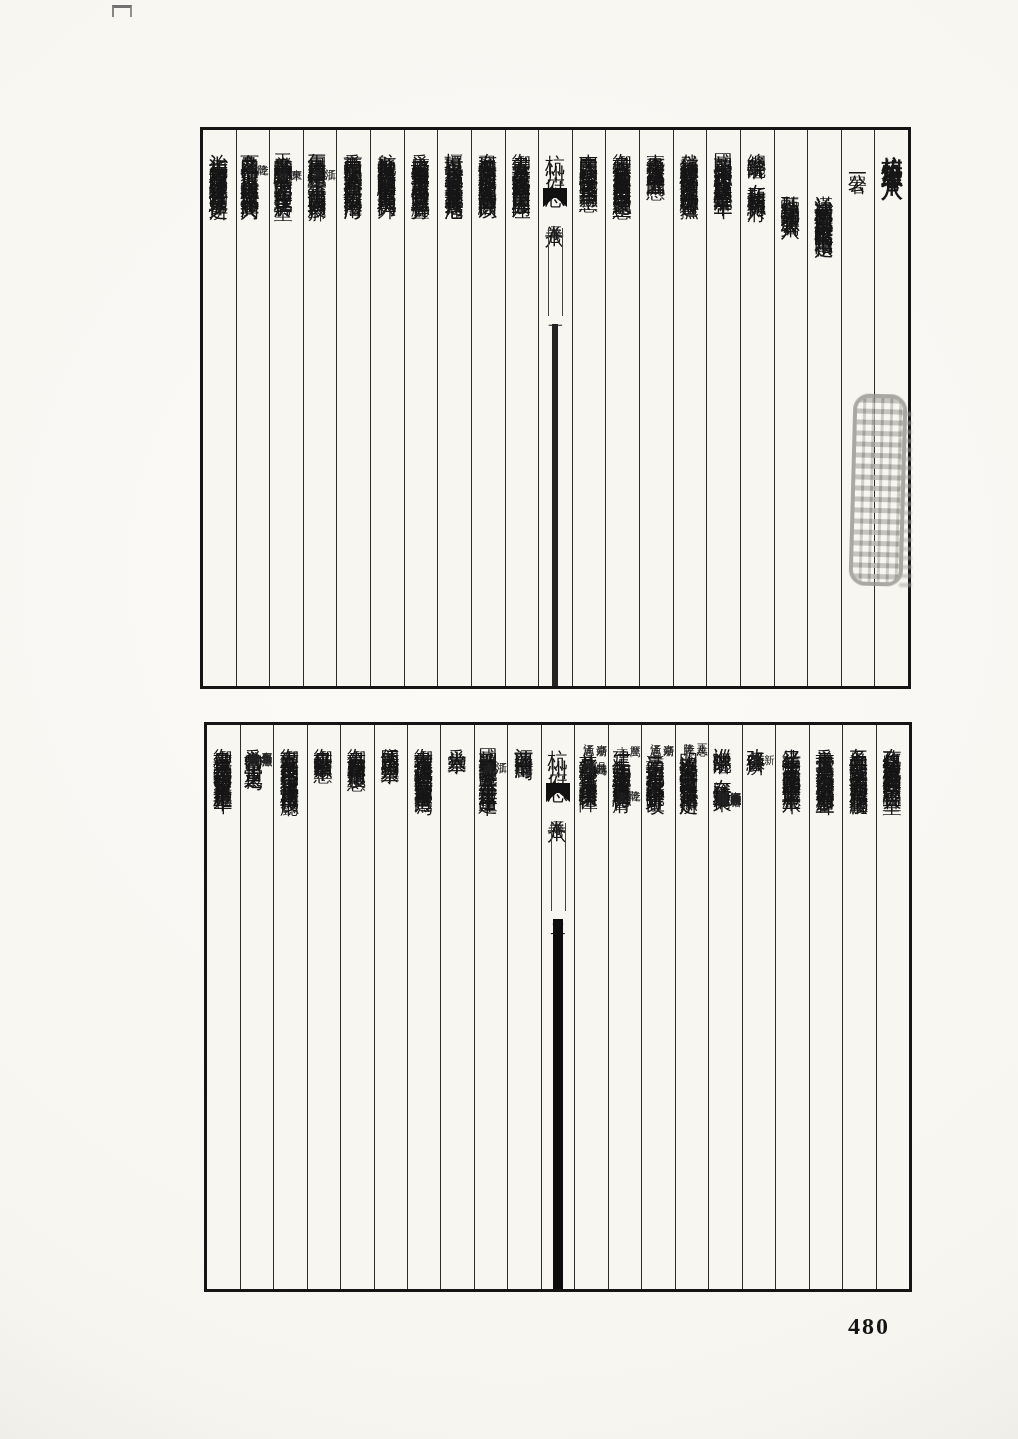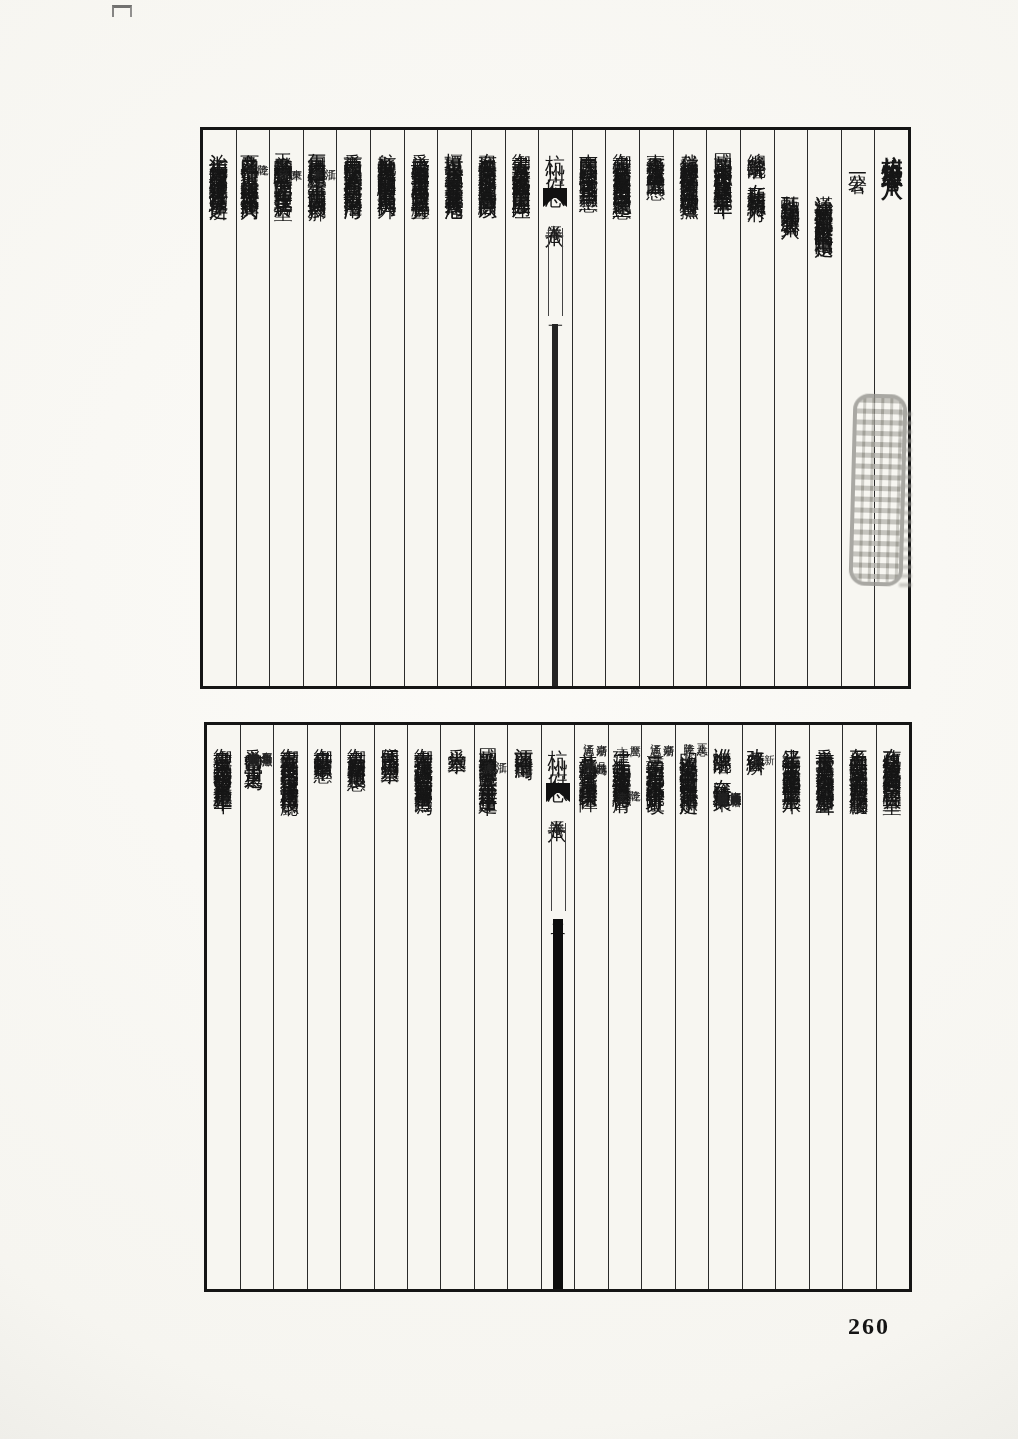--- a/index.html
+++ b/index.html
@@ -224,14 +224,14 @@
       <div class="col"><span class="main">爲內書室</span><span class="note">
           <span class="note-col">舊有集思堂撤蕉</span>
           <span class="note-col">亭後樂亭卽其址</span>
         </span><span class="main">川堂之東爲</span></div>
       <div class="col"><span class="main">御書樓又東爲誠本堂稍南爲自修堂又東爲箭廳雍正十二年</span></div>
     </div>
 
   <div class="seal"></div>
   <div class="seal-smudge"></div>
 
-  <div class="page-number">260</div>
+  <div class="page-number">480</div>
 </div>
 
 </body></html>

